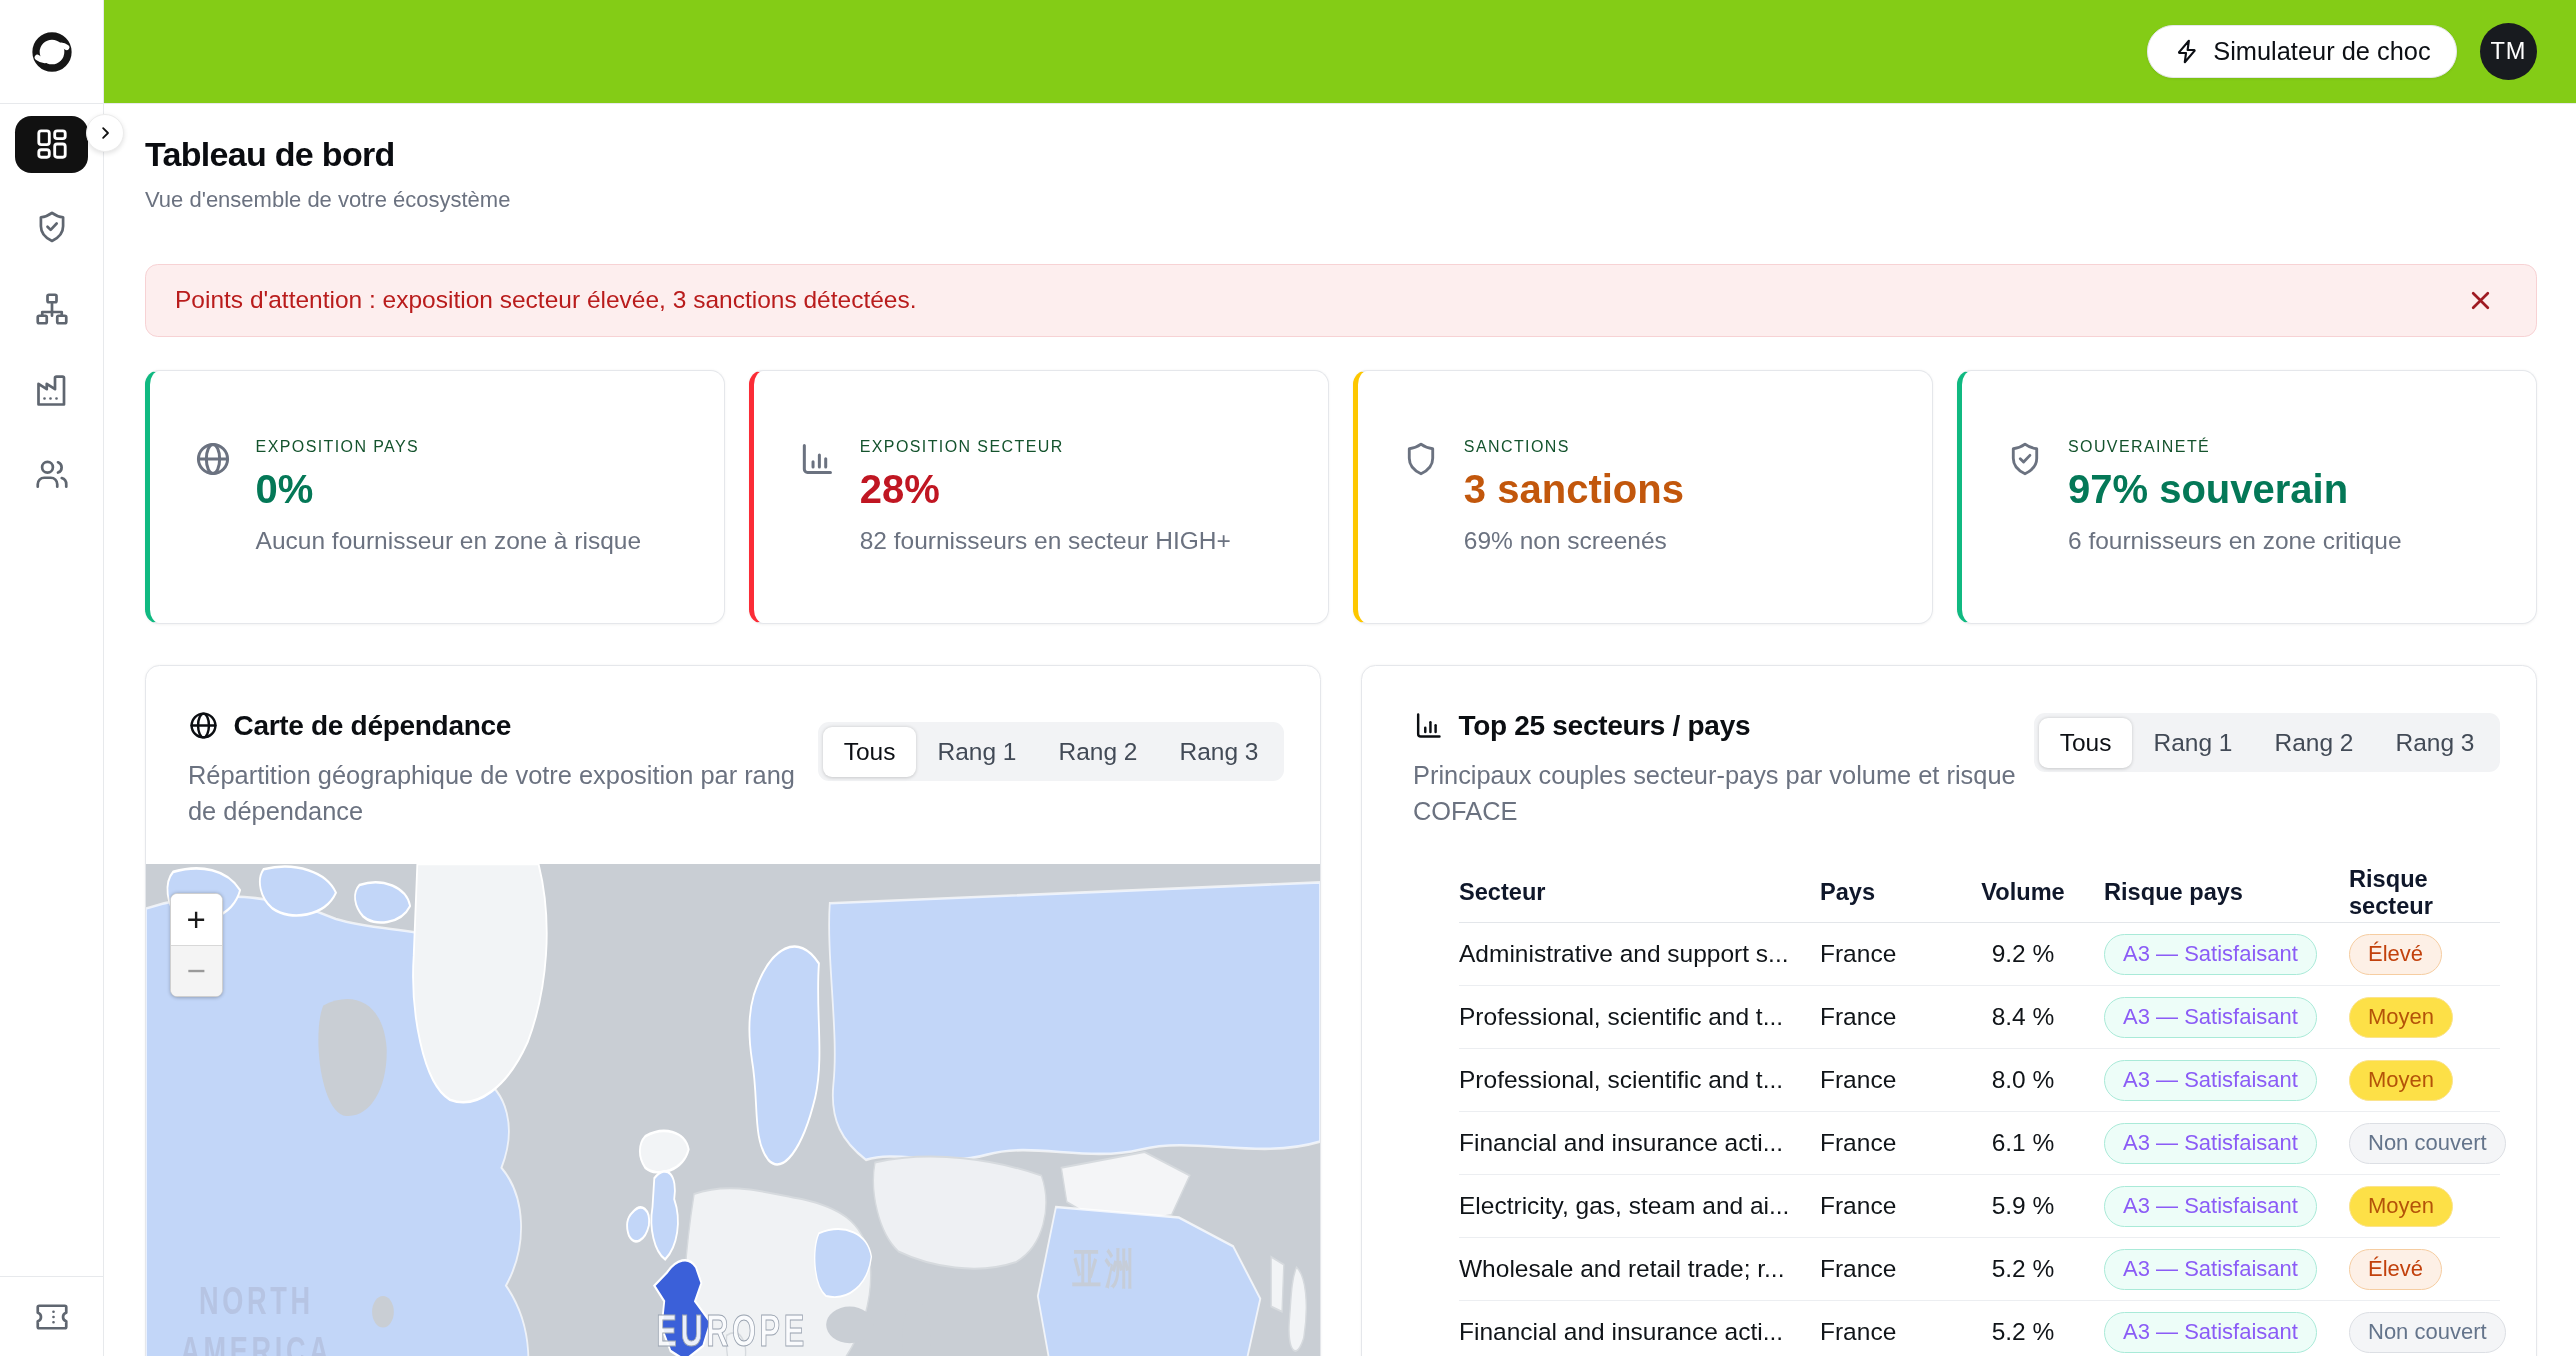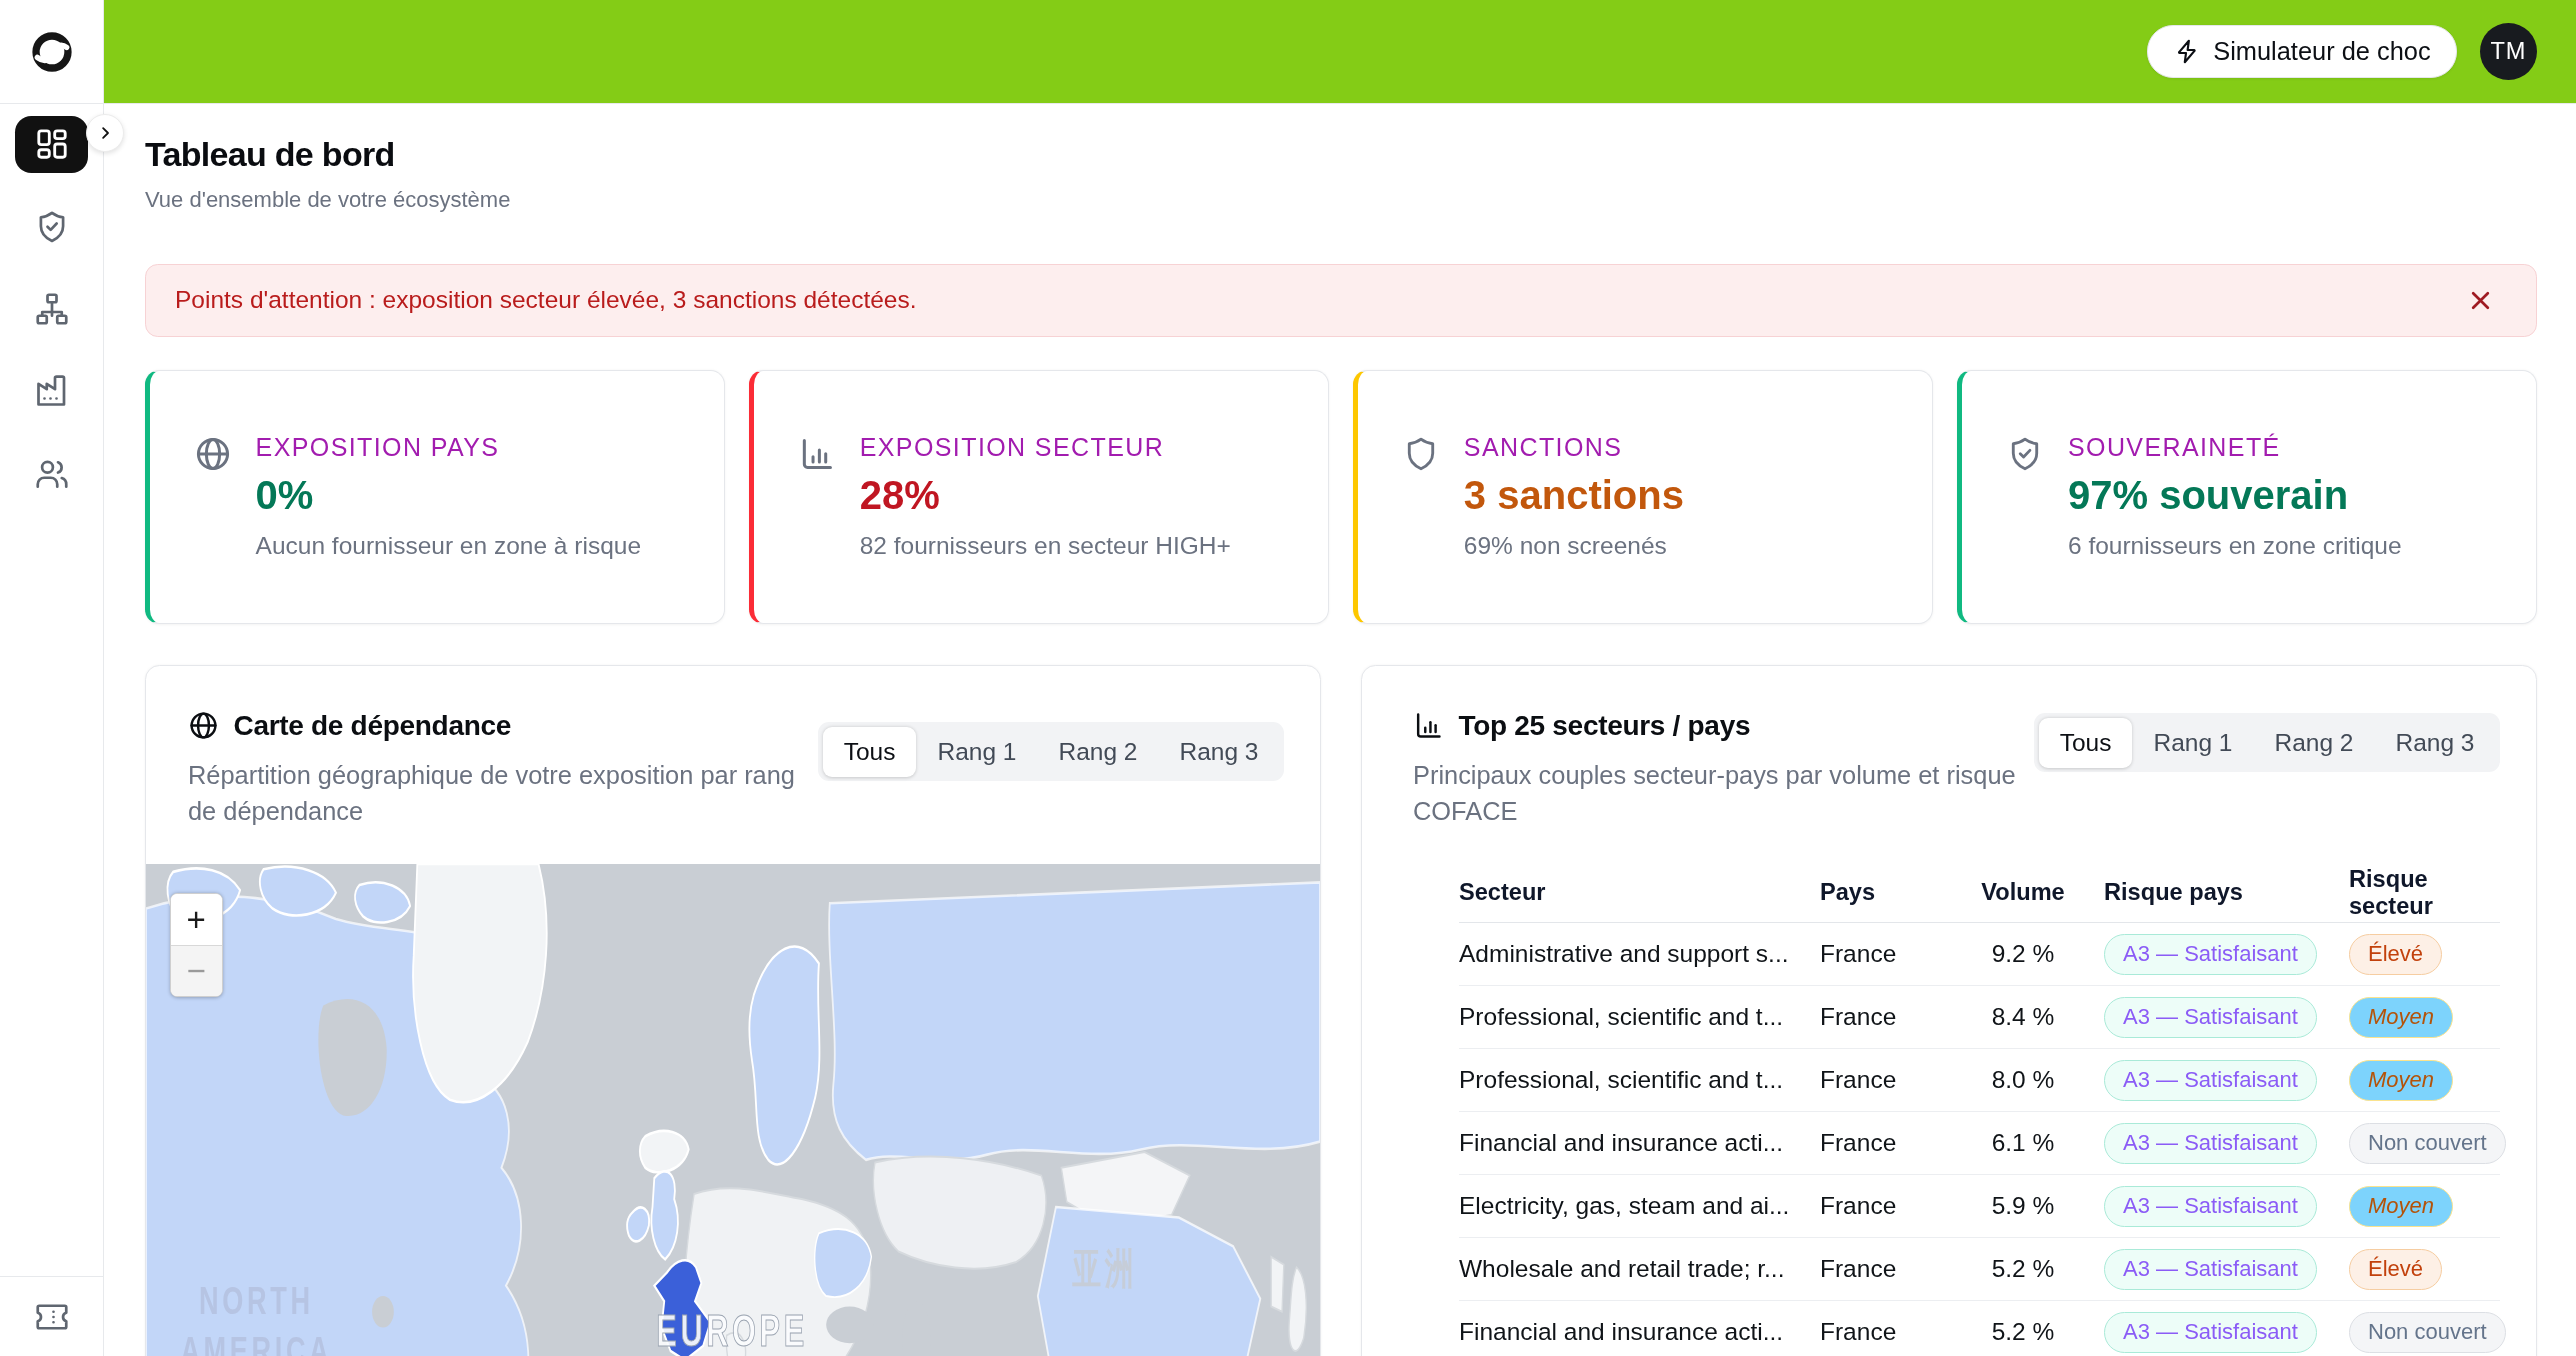--- a/index.html
+++ b/index.html
@@ -37,21 +37,21 @@
   .alert-text { font-size:24.5px; color:#b91c1c; }
   .alert-close { background:none; border:none; color:#9f1a22; cursor:pointer; display:flex; }
   .alert-close svg { width:27px; height:27px; }
 
   
   .stats { margin-top:33px; display:grid; grid-template-columns:repeat(4,1fr); gap:24.5px; }
   .stat-card { height:254px; background:#fff; border:0.9px solid #e5e7eb; border-left:5.4px solid var(--accent,#10b981); border-radius:14.5px; box-shadow:0 0.9px 2.7px rgba(0,0,0,.05); display:flex; align-items:center; padding-left:44px; }
   .stat-inner { display:flex; gap:23.6px; align-items:flex-start; }
   .stat-icon { color:#6b7280; margin-top:1.8px; }
   .stat-icon svg { width:38px; height:38px; }
-  .stat-label { font-size:25px; font-weight:500; color:#a21caf; letter-spacing:1.4px; }
+  .stat-label { font-size:16px; font-weight:500; color:#14532d; letter-spacing:1.4px; }
   .stat-value { margin-top:11px; font-size:40px; font-weight:700; color:var(--valcol,#047857); }
   .stat-desc { margin-top:14.5px; font-size:24.5px; color:#6b7280; }
 
   
   .bottom { margin-top:41px; display:grid; grid-template-columns:1fr 1fr; gap:40px; }
   .panel { position:relative; height:907px; background:#fff; border:0.9px solid #e5e7eb; border-radius:14.5px; box-shadow:0 0.9px 2.7px rgba(0,0,0,.05); overflow:hidden; }
   .panel-head { display:flex; justify-content:space-between; align-items:flex-start; padding:44px 36px 0 42px; }
   .panel-title-row { display:flex; align-items:center; gap:14.5px; color:#0b0e12; }
   .panel-title-row svg { width:31px; height:31px; }
   .panel-title { font-size:28px; font-weight:700; letter-spacing:-0.3px; }
@@ -70,21 +70,21 @@
 
   
   .tbl { margin:34px 36px 0 53px; }
   .trow { display:grid; grid-template-columns:361px 145px 116px 268px 1fr; align-items:center; height:63px; border-bottom:0.9px solid #eceef1; font-size:24.5px; color:#101418;margin-left:44px; }
   .trow.head { height:60px; border-bottom:0.9px solid #e3e6ea; font-weight:700; font-size:23.6px; color:#0f172a; }
   .c-vol { text-align:center; }
   .c-rp { padding-left:23px; }
   .badge { display:inline-flex; align-items:center; height:41px; padding:0 18px; border-radius:21px; font-size:22px; white-space:nowrap; }
   .b-ok   { color:#8b5cf6; background:#edfdf8; border:1.4px solid #a9ead8; }
   .b-high { color:#c2410c; background:#fdf0e6; border:1.4px solid #f6cda1;text-align:center; }
-  .b-med  { color:#b45309; background:#7dd3fc; border:1.4px solid #fbe38d;font-style:italic; }
+  .b-med  { color:#b45309; background:#fde047; border:1.4px solid #fbe38d; }
   .b-none { color:#64748b; background:#f4f5f7; border:1.4px solid #dcdfe4; }
 
   .map-label { font-weight:700; letter-spacing:4px; }
 </style>
 </head>
 <body>
 
 <svg width="0" height="0" style="position:absolute" aria-hidden="true">
   <defs>
     <symbol id="i-dashboard" viewBox="0 0 24 24">

